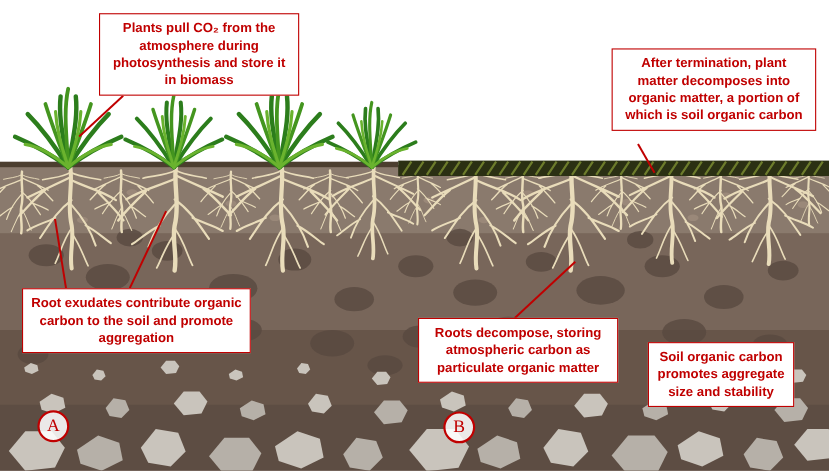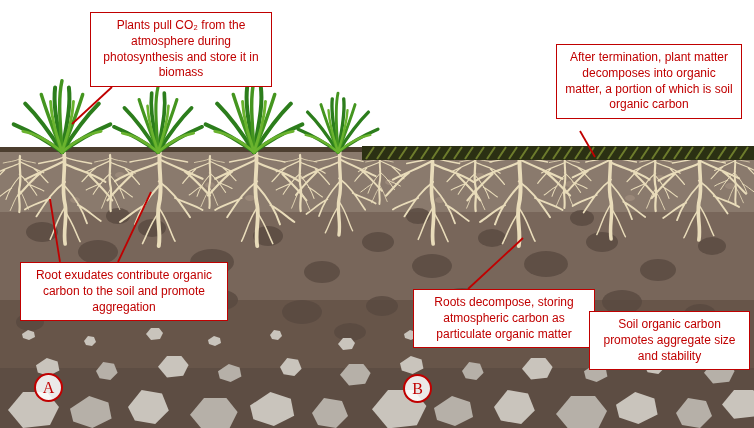--- a/index.html
+++ b/index.html
@@ -4,27 +4,27 @@
 <style>
   html,body{margin:0;padding:0;background:#fff;}
   .stage{
     position:relative;width:754px;height:428px;overflow:hidden;
     background:#ffffff;font-family:"Liberation Sans",sans-serif;
   }
   .scene{position:absolute;left:0;top:0;}
   .callout{
     position:absolute;background:#ffffff;border:1.5px solid #c00000;
     color:#c00000;font-size:12px;line-height:1.32;text-align:center;
-    padding:5px 7px;box-sizing:border-box;z-index:5;
+    padding:5px 7px;box-sizing:border-box;z-index:5;font-weight:bold;
   }
   .c1{left:90px;top:12px;width:182px;}
   .c2{left:556px;top:44px;width:186px;}
   .c3{left:20px;top:262px;width:208px;}
-  .c4{left:380px;top:289px;width:182px;margin-left:33px;}
-  .c5{left:589px;top:311px;width:161px;}
+  .c4{left:380px;top:289px;width:182px;}
+  .c5{left:589px;top:311px;width:133px;}
   .badge{
     position:absolute;width:25px;height:25px;border:2px solid #c00000;
     border-radius:50%;background:rgba(255,255,255,0.88);color:#c00000;
     font-family:"Liberation Serif",serif;font-size:16px;
     display:flex;align-items:center;justify-content:center;z-index:6;
   }
   .badge-a{left:34px;top:373px;}
   .badge-b{left:403px;top:374px;}
 </style>
 </head>

